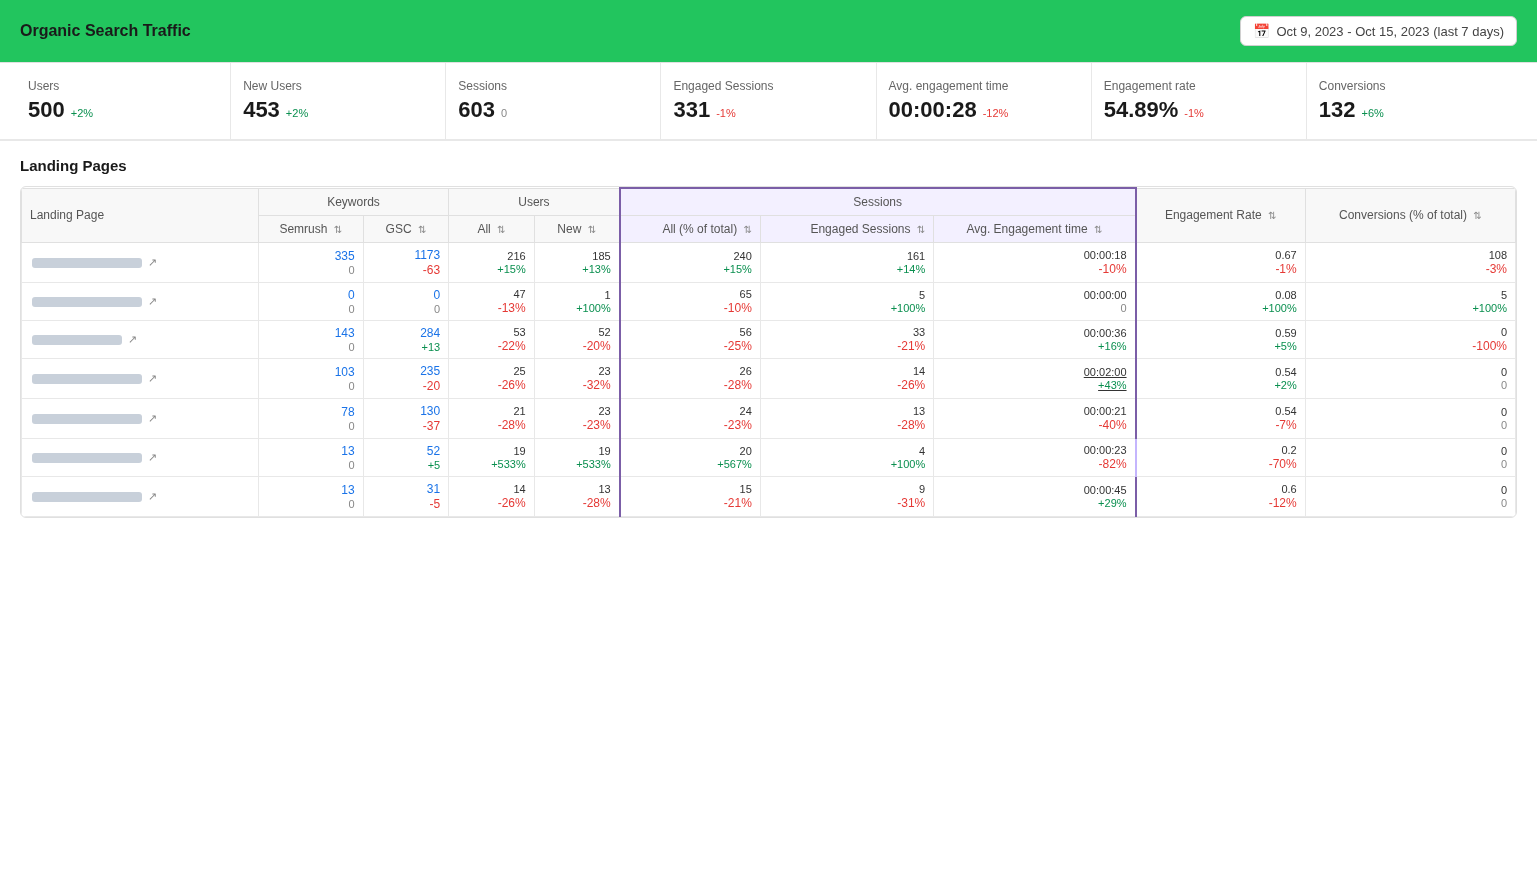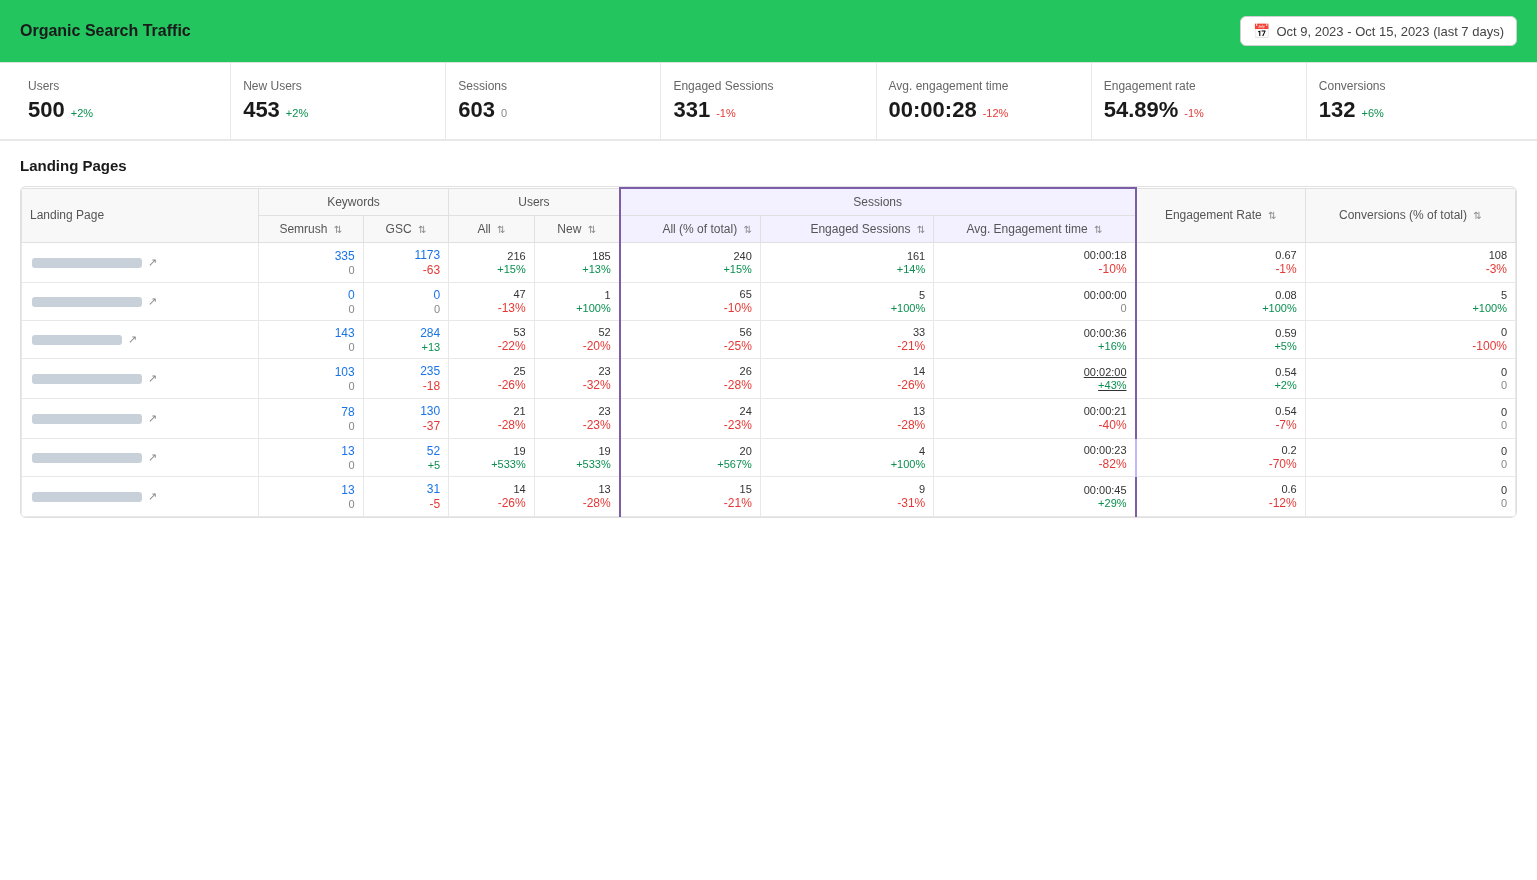--- a/index.html
+++ b/index.html
@@ -346,21 +346,21 @@
       </td>
       <td class="col-narrow">
                 <div class="cell-two-row">
       <span class="val-blue">103</span>
       <span class="val-zero">0</span>
     </div>
               </td>
       <td class="col-narrow">
                 <div class="cell-two-row">
       <span class="val-blue">235</span>
-      <span class="val-neg">-18</span>
+      <span class="val-neg">-20</span>
     </div>
               </td>
       <td class="col-narrow">
                 <div class="cell-two-row">
       <span class="val-main">25</span>
       <span class="val-neg">-26%</span>
     </div>
               </td>
       <td class="col-narrow">
                 <div class="cell-two-row">

